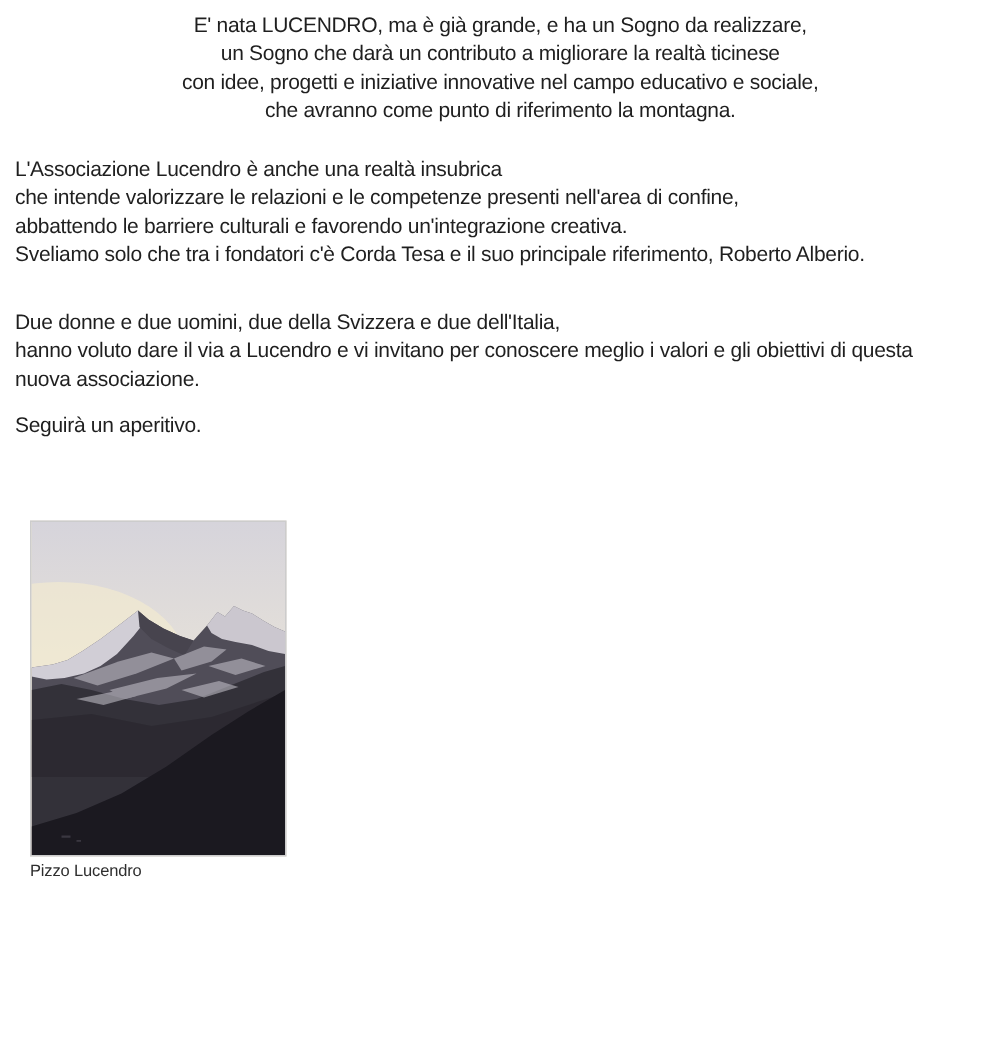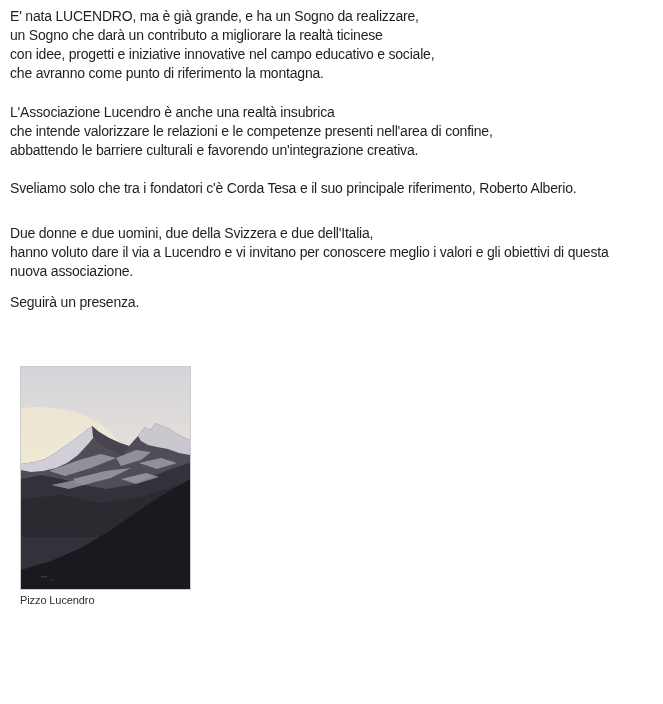--- a/index.html
+++ b/index.html
@@ -15,22 +15,22 @@
     padding: 7px 6px 0 10px;
     font-size: 14px;
     line-height: 19px;
     letter-spacing: -0.2px;
     color: #1f1f1f;
     font-weight: 500;
     font-stretch: semi-condensed;
   }
   .para { margin: 0; }
   .para .line { min-height: 19px; white-space: nowrap; }
-  .p1 { margin-bottom: 20px; }
-  .p2 { margin-bottom: 19px; }
+  .p1 { margin-bottom: 20px; text-align: center; }
+  .p2 { }
   .p3 { margin-bottom: 26px; }
   .p4 { margin-bottom: 12px; }
   .p5 { margin-bottom: 26px; }
   .p6 { margin-bottom: 0; }
   a.email-link {
     color: #3432cf;
     text-decoration: underline;
     cursor: pointer;
   }
   figure.photo-figure {
@@ -76,21 +76,21 @@
     <span class="line">Sveliamo solo che tra i fondatori c'è Corda Tesa e il suo principale riferimento, Roberto Alberio.</span>
   </p>
 
   <p class="para p4">
     <span class="line">Due donne e due uomini, due della Svizzera e due dell'Italia,</span>
     <span class="line">hanno voluto dare il via a Lucendro e vi invitano per conoscere meglio i valori e gli obiettivi di questa</span>
     <span class="line">nuova associazione.</span>
   </p>
 
   <p class="para p5">
-    <span class="line">Seguirà un presenza.</span>
+    <span class="line">Seguirà un aperitivo.</span>
   </p>
 
 
   <figure class="photo-figure">
     <div class="photo-frame">
       <svg width="169" height="222" viewBox="0 0 169 222" xmlns="http://www.w3.org/2000/svg">
         <defs>
           <linearGradient id="sky" x1="0" y1="0" x2="0" y2="1">
             <stop offset="0%" stop-color="#d6d4db"></stop>
             <stop offset="45%" stop-color="#e6e1d9"></stop>

